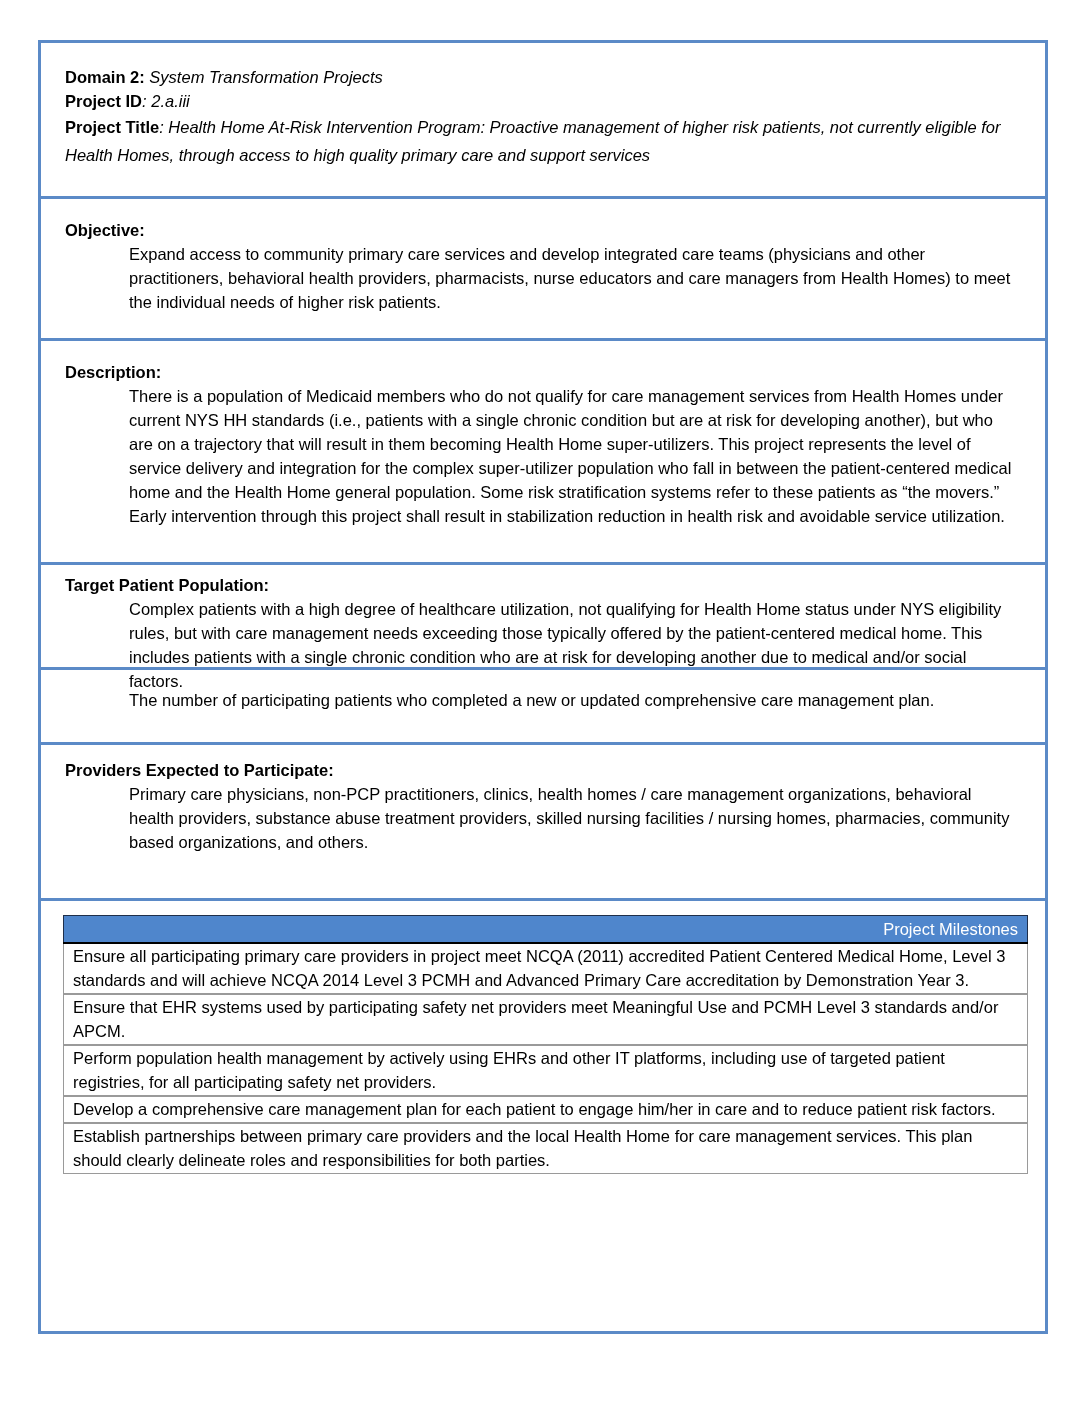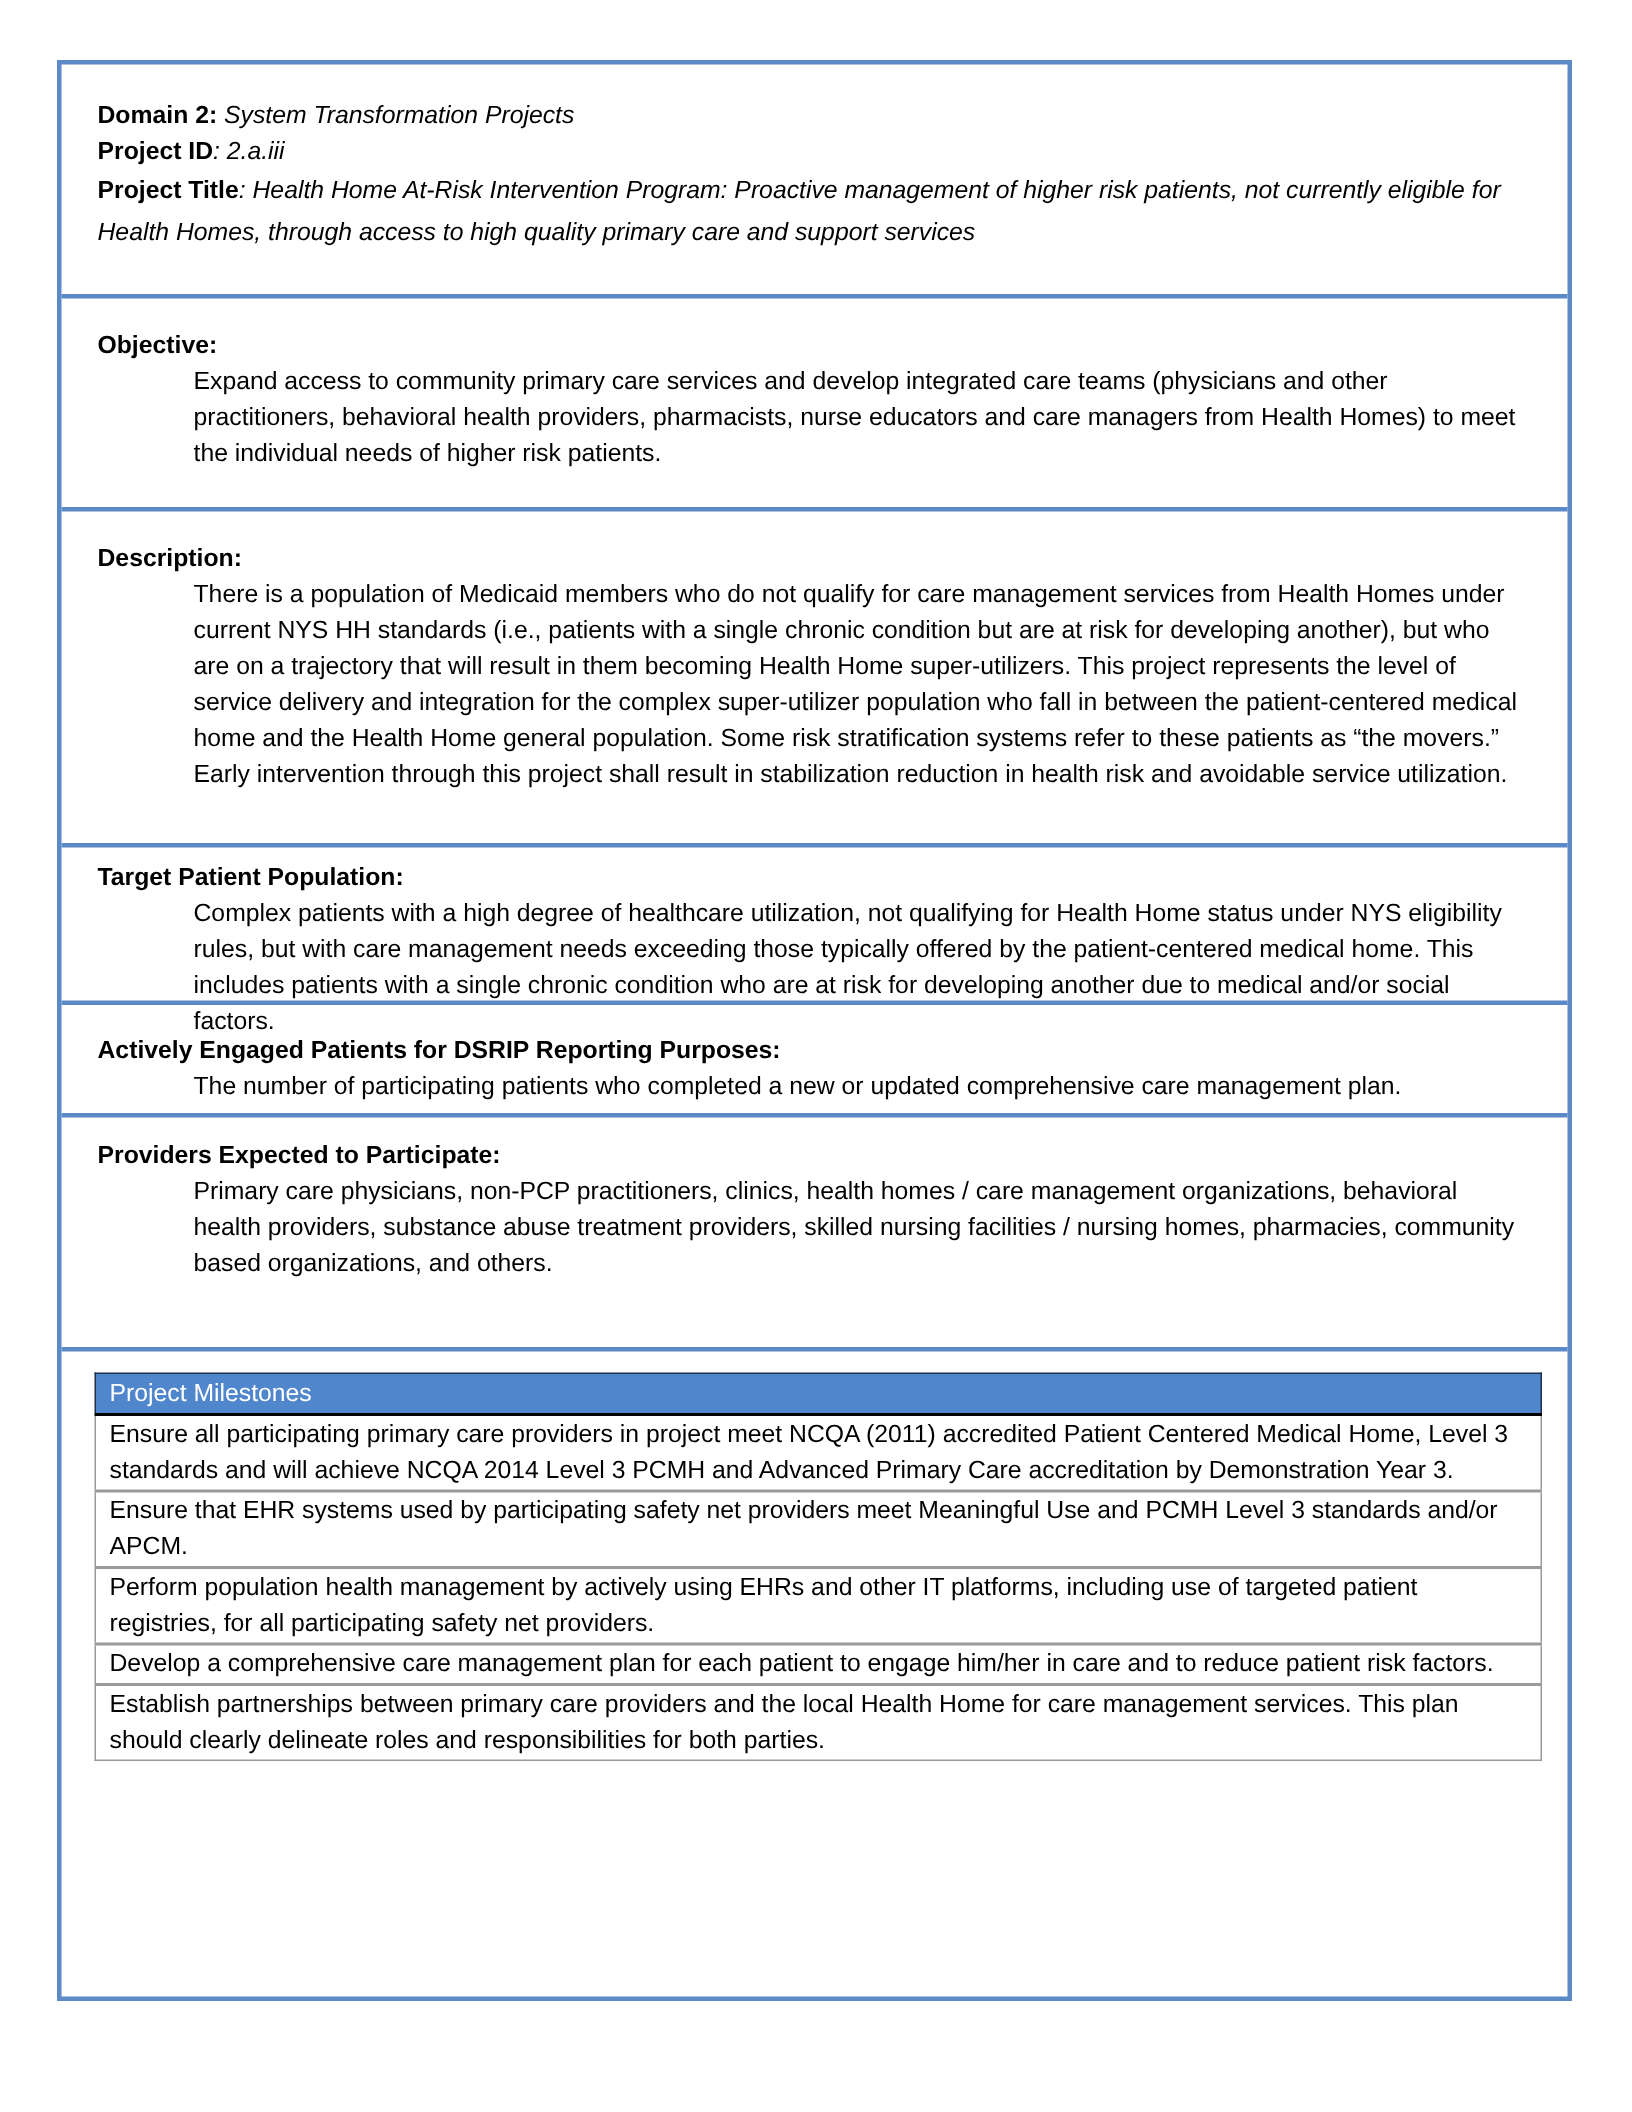--- a/index.html
+++ b/index.html
@@ -31,21 +31,21 @@
     #sec-target { height: 105px; padding-top: 8px; }
     #sec-engaged { height: 75px; padding-top: 18px; }
     #sec-providers { height: 156px; padding-top: 13px; }
     #sec-milestones { height: 430px; padding: 14px 20px 0 22px; }
 
     table.milestones {
       width: 965px; border-collapse: collapse;
       font-size: 16.5px; line-height: 24px;
     }
     table.milestones th {
-      background: #4f86cc; color: #ffffff; text-align: left;
+      background: #4f86cc; color: #ffffff; text-align: right;
       font-weight: normal; padding: 1px 9px; height: 24px;
       border: 1px solid #1f2f4a; border-bottom: 2px solid #000;
     }
     table.milestones td {
       padding: 0 9px 1px 9px; border: 1px solid #9a9a9a;
       border-top: 2px solid #9a9a9a; vertical-align: top;
     }
   </style>
 </head>
 <body>
@@ -74,21 +74,20 @@
     <div class="label">Description:</div>
     <div class="body-text">There is a population of Medicaid members who  do not qualify for care management services from Health Homes under current NYS HH standards (i.e., patients with a single chronic condition but are at risk for developing another), but who are on a trajectory that will result in them becoming Health Home super-utilizers. This project represents the level of service delivery and integration for the complex super-utilizer population who fall in between the patient-centered medical home and the Health Home general population. Some risk stratification systems refer to these patients as “the movers.” Early intervention through this project shall result in stabilization reduction in health risk and avoidable service utilization.</div>
   </div>
 
   <div class="section" id="sec-target">
     <div class="label">Target Patient Population:</div>
     <div class="body-text">Complex patients with a high degree of healthcare utilization, not qualifying for Health Home status under NYS eligibility rules, but with care management needs exceeding those typically offered by the patient-centered medical home. This includes patients with a single chronic condition who are at risk for developing another due to medical and/or social factors.</div>
   </div>
 
   <div class="section" id="sec-engaged">
-    <div class="label">Actively Engaged Patients for DSRIP Reporting Purposes:</div>
     <div class="body-text">The number of participating patients who completed a new or updated comprehensive care management plan.</div>
   </div>
 
   <div class="section" id="sec-providers">
     <div class="label">Providers Expected to Participate:</div>
     <div class="body-text">Primary care physicians, non-PCP practitioners, clinics, health homes / care management organizations, behavioral health providers, substance abuse treatment providers, skilled nursing facilities / nursing homes, pharmacies, community based organizations, and others.</div>
   </div>
 
   <div class="section" id="sec-milestones">
     <table class="milestones">

